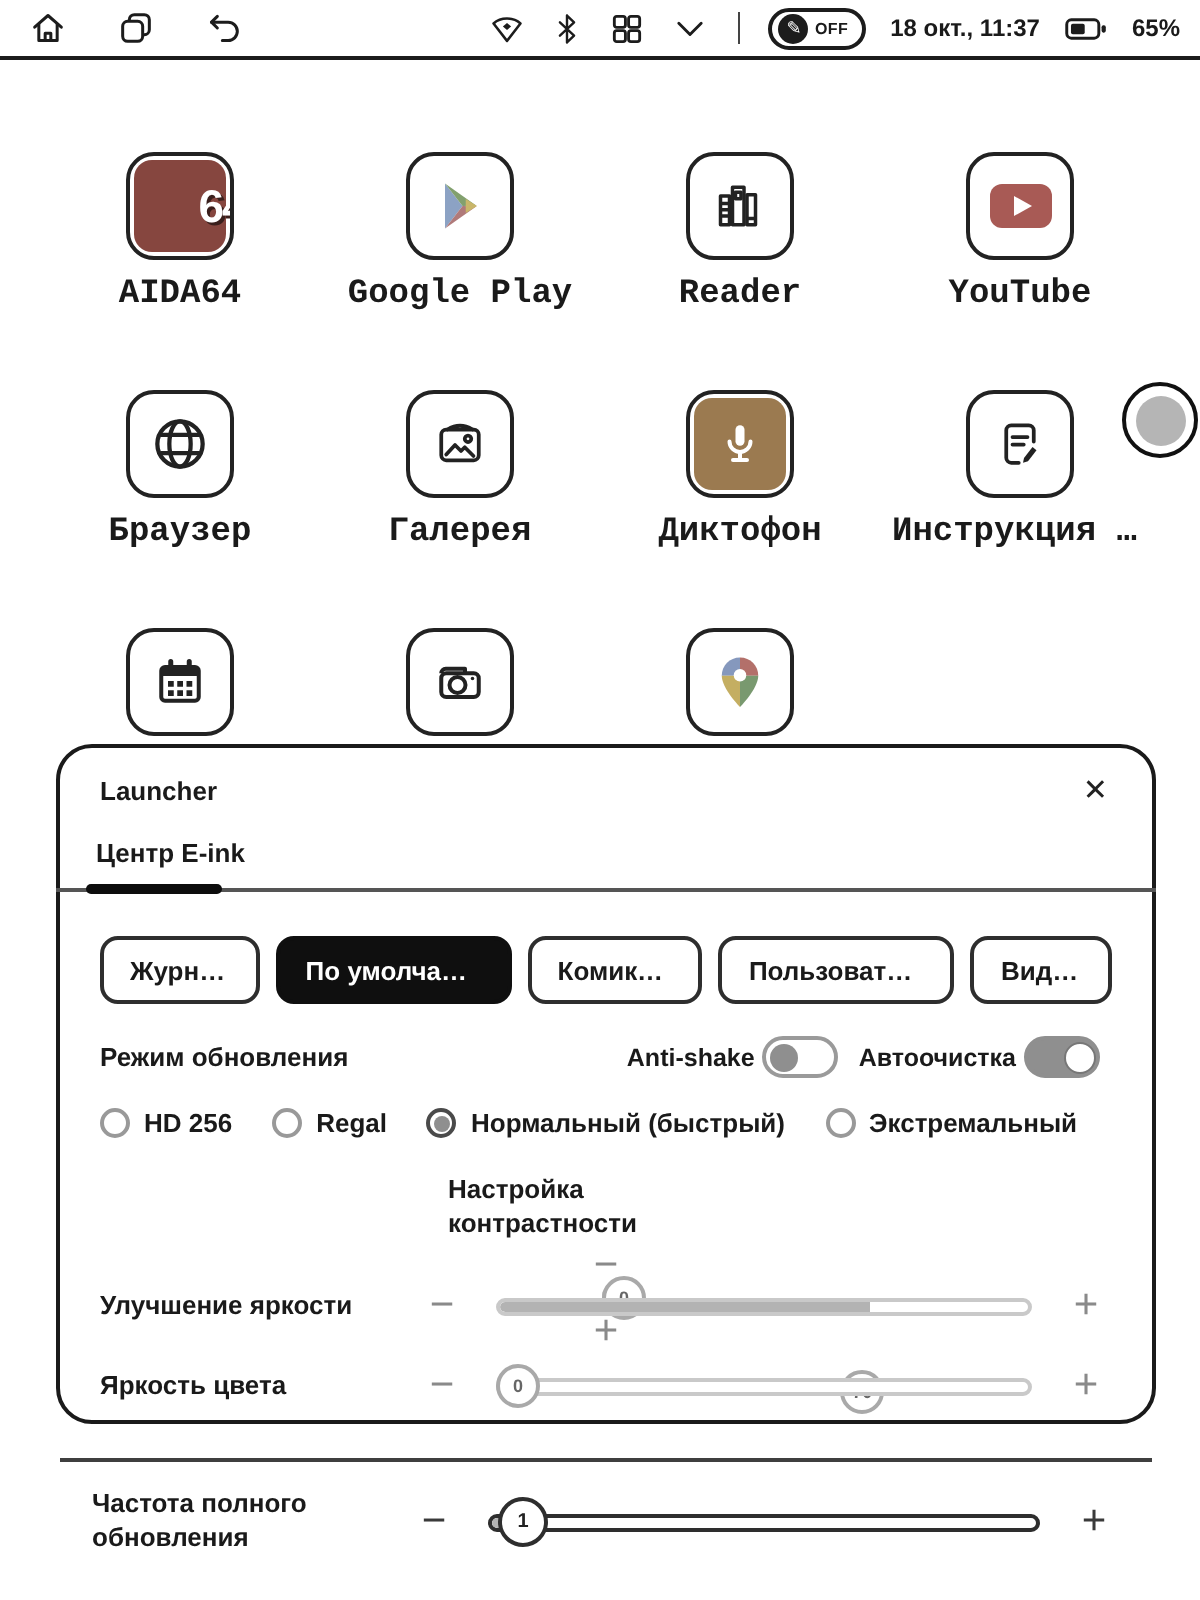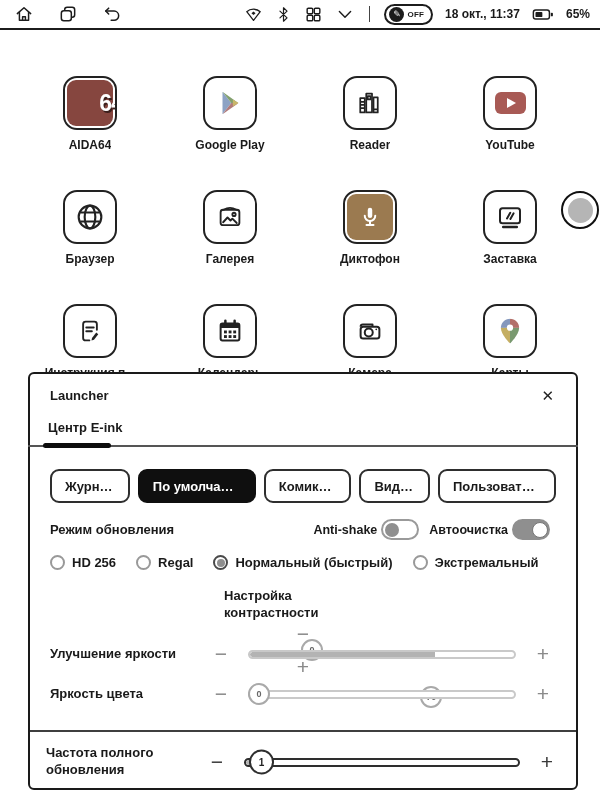--- a/index.html
+++ b/index.html
@@ -29,32 +29,32 @@
   .tile { width:54px; height:54px; border:2px solid #222; border-radius:14px; background:#fff;
           display:flex; align-items:center; justify-content:center; overflow:hidden; }
   .tile-fill { width:46px; height:46px; border-radius:9px; display:flex; align-items:center; justify-content:center; }
   .aida-fill { background:#86463f;padding-left:42px; }
   .aida-num { font-size:23px; font-weight:800; color:#fff; text-shadow:1.5px 1.5px 0 #3a1f1c; letter-spacing:-1px; }
   .mic-fill { background:#9b7a50; }
   .yt-badge { width:31px; height:22px; background:#a85a55; border-radius:6px; display:flex;
               align-items:center; justify-content:center; }
   .yt-tri { width:0; height:0; border-left:9px solid #fff; border-top:5.5px solid transparent;
             border-bottom:5.5px solid transparent; margin-left:2px; }
-  .app-label { font-size:12px; font-weight:700; text-align:left; white-space:nowrap; max-width:128px;
-               overflow:hidden; text-overflow:ellipsis; }
+  .app-label { font-size:17px; font-weight:700; text-align:left; white-space:nowrap; max-width:128px;
+               overflow:hidden; text-overflow:ellipsis;font-family:Liberation Mono, monospace; }
 
   
   .floating-ball { position:absolute; left:561px; top:191px; width:38px; height:38px; border-radius:50%;
                    background:#fff; border:2.5px solid #111; display:flex; align-items:center;
                    justify-content:center; z-index:5; }
   .fb-inner { width:25px; height:25px; border-radius:50%; background:#b5b5b5; }
 
   
-  .panel { position:absolute; left:28px; top:372px; width:550px; height:418px; background:#fff;
-           border:2px solid #1a1a1a; border-radius:6px; z-index:4; padding:12px 20px 0; }
+  .panel { position:absolute; left:28px; top:372px; width:550px; height:340px; background:#fff;
+           border:2px solid #1a1a1a; border-radius:18px; z-index:4; padding:12px 20px 0; }
   .panel-head { display:flex; justify-content:space-between; align-items:center; }
   .panel-title { font-size:13px; font-weight:700; }
   .close-btn { font-size:15px; color:#222; cursor:pointer; line-height:1; padding:2px; }
   .close-btn::before { content:"✕"; }
 
   .tabwrap { margin:13px -22px 0; padding:0 20px; border-bottom:2px solid #555; }
   .tab { display:inline-block; position:relative; padding-bottom:10px; font-size:13px; font-weight:700; }
   .tab-bar { position:absolute; left:-5px; bottom:-3px; width:68px; height:5px; border-radius:3px; background:#0d0d0d; }
 
   .modes { margin-top:22px; display:flex; justify-content:space-between; gap:8px; }
@@ -245,31 +245,20 @@
             <rect x="10.2" y="4.5" width="3.6" height="8.2" rx="1.8" fill="#fff" stroke="none"></rect>
             <path d="M7.8 11 a4.2 4.2 0 0 0 8.4 0"></path>
             <path d="M12 15.4 V18"></path>
             <path d="M9.2 18.4 H14.8"></path>
           </svg>
         </div>
       </div>
       <div class="app-label">Диктофон</div>
     </div>
 
-    <div class="app">
-      <div class="tile">
-        <svg width="30" height="30" viewBox="0 0 24 24" fill="none" stroke="#222" stroke-width="1.6" stroke-linecap="round" stroke-linejoin="round">
-          <rect x="4" y="5" width="16" height="12" rx="2"></rect>
-          <path d="M9.6 13.2 L12.2 8.6"></path>
-          <path d="M12.3 13.6 L14.9 9"></path>
-          <path d="M6.5 20 H17.5" stroke-width="1.9"></path>
-        </svg>
-      </div>
-      <div class="app-label">Заставка</div>
-    </div>
 
     <div class="app">
       <div class="tile">
         <svg width="30" height="30" viewBox="0 0 24 24" fill="none" stroke="#222" stroke-width="1.5" stroke-linecap="round" stroke-linejoin="round">
           <path d="M17.5 11 V6.5 A2 2 0 0 0 15.5 4.5 H8.5 A2 2 0 0 0 6.5 6.5 V17.5 A2 2 0 0 0 8.5 19.5 H11.5"></path>
           <path d="M9 9.2 H15 M9 12.2 H13.5"></path>
           <path d="M13.6 17.6 L17 13.2 L18.6 14.5 L15.2 18.9 L13.2 19.5 Z" fill="#222" stroke="none"></path>
         </svg>
       </div>
       <div class="app-label">Инструкция п...</div>
@@ -342,22 +331,22 @@
       <span class="tab">
         <span>Центр E-ink</span>
         <span class="tab-bar"></span>
       </span>
     </div>
 
     <div class="modes">
       <button class="mode">Журнал</button>
       <button class="mode active">По умолчанию</button>
       <button class="mode">Комиксы</button>
+      <button class="mode">Пользователь...</button>
       <button class="mode">Видео</button>
-      <button class="mode">Пользователь...</button>
     </div>
 
     <div class="refresh-row">
       <span class="sec-label">Режим обновления</span>
       <div class="toggle-group">
         <span class="tog-label">Anti-shake</span>
         <span class="toggle off">
             <span class="tknob"></span>
           </span>
         <span class="tog-label">Автоочистка</span>

